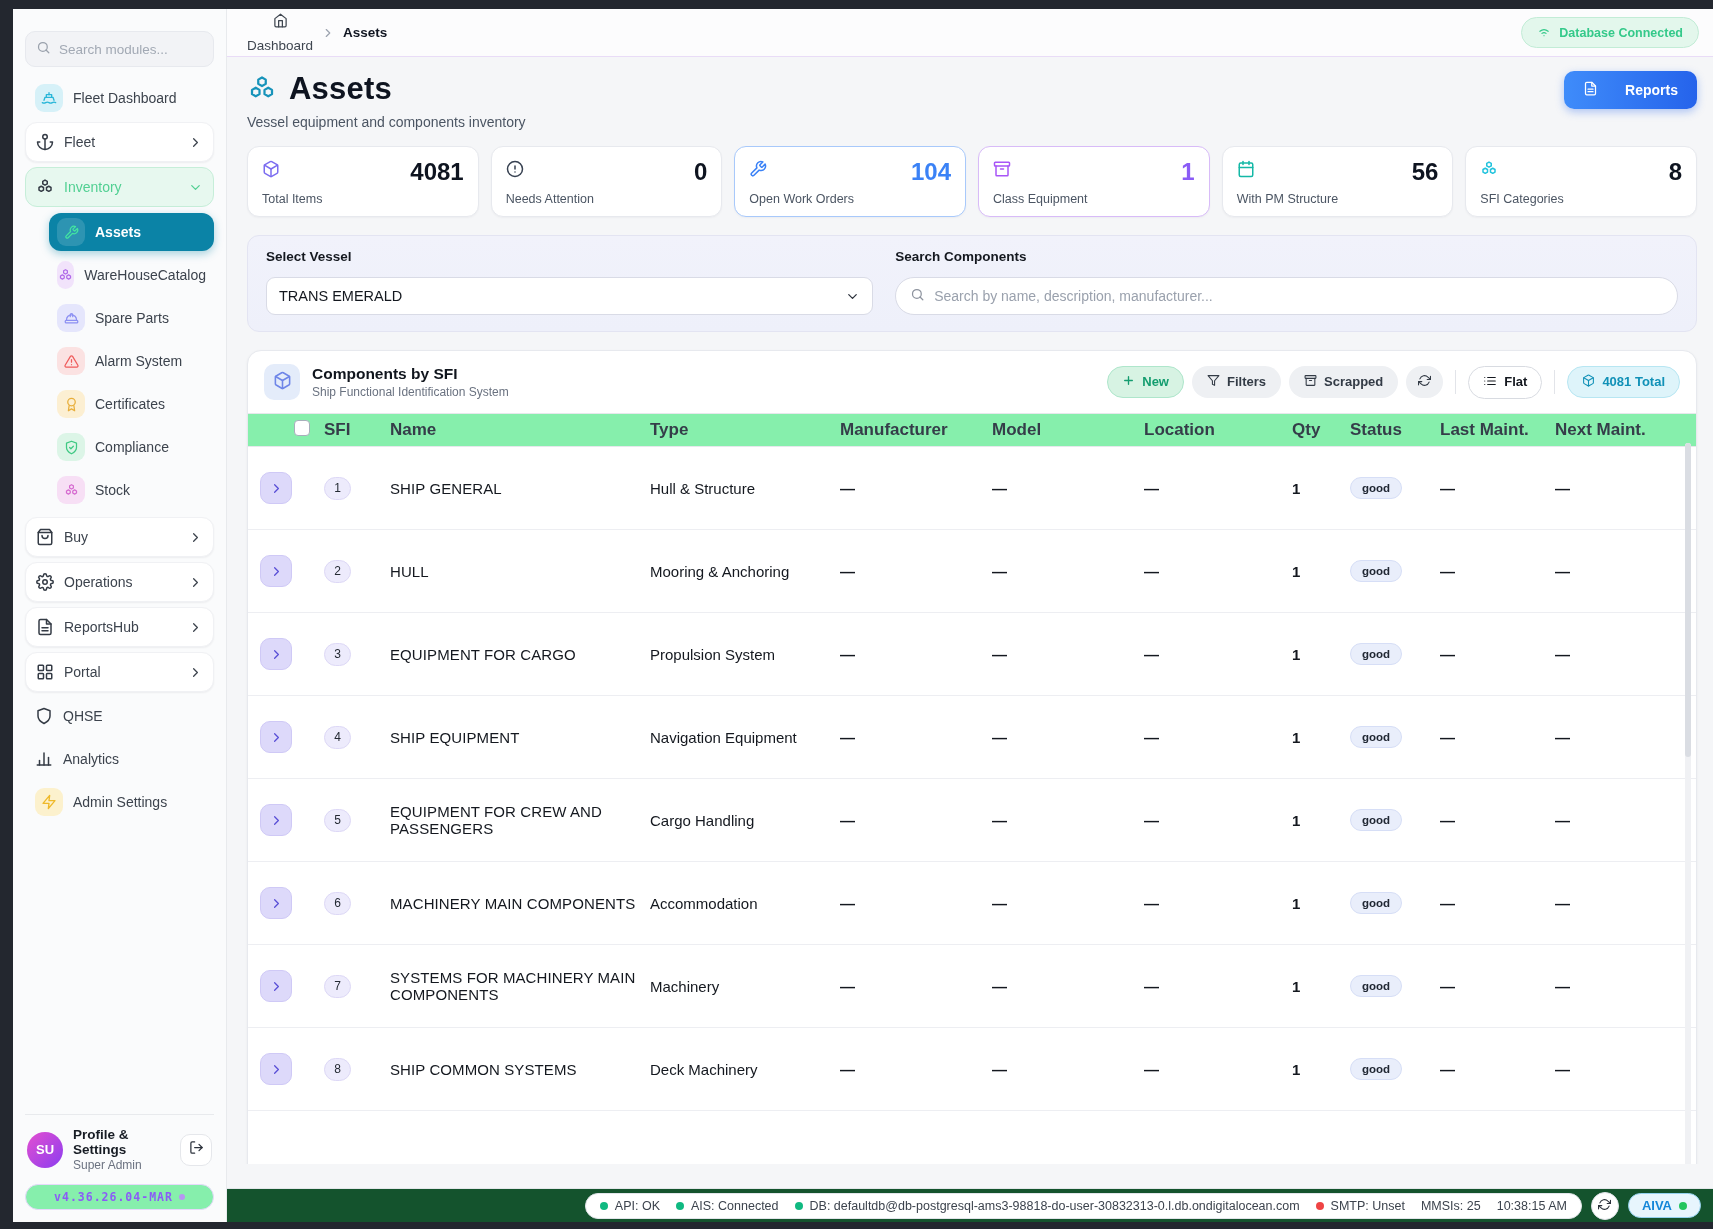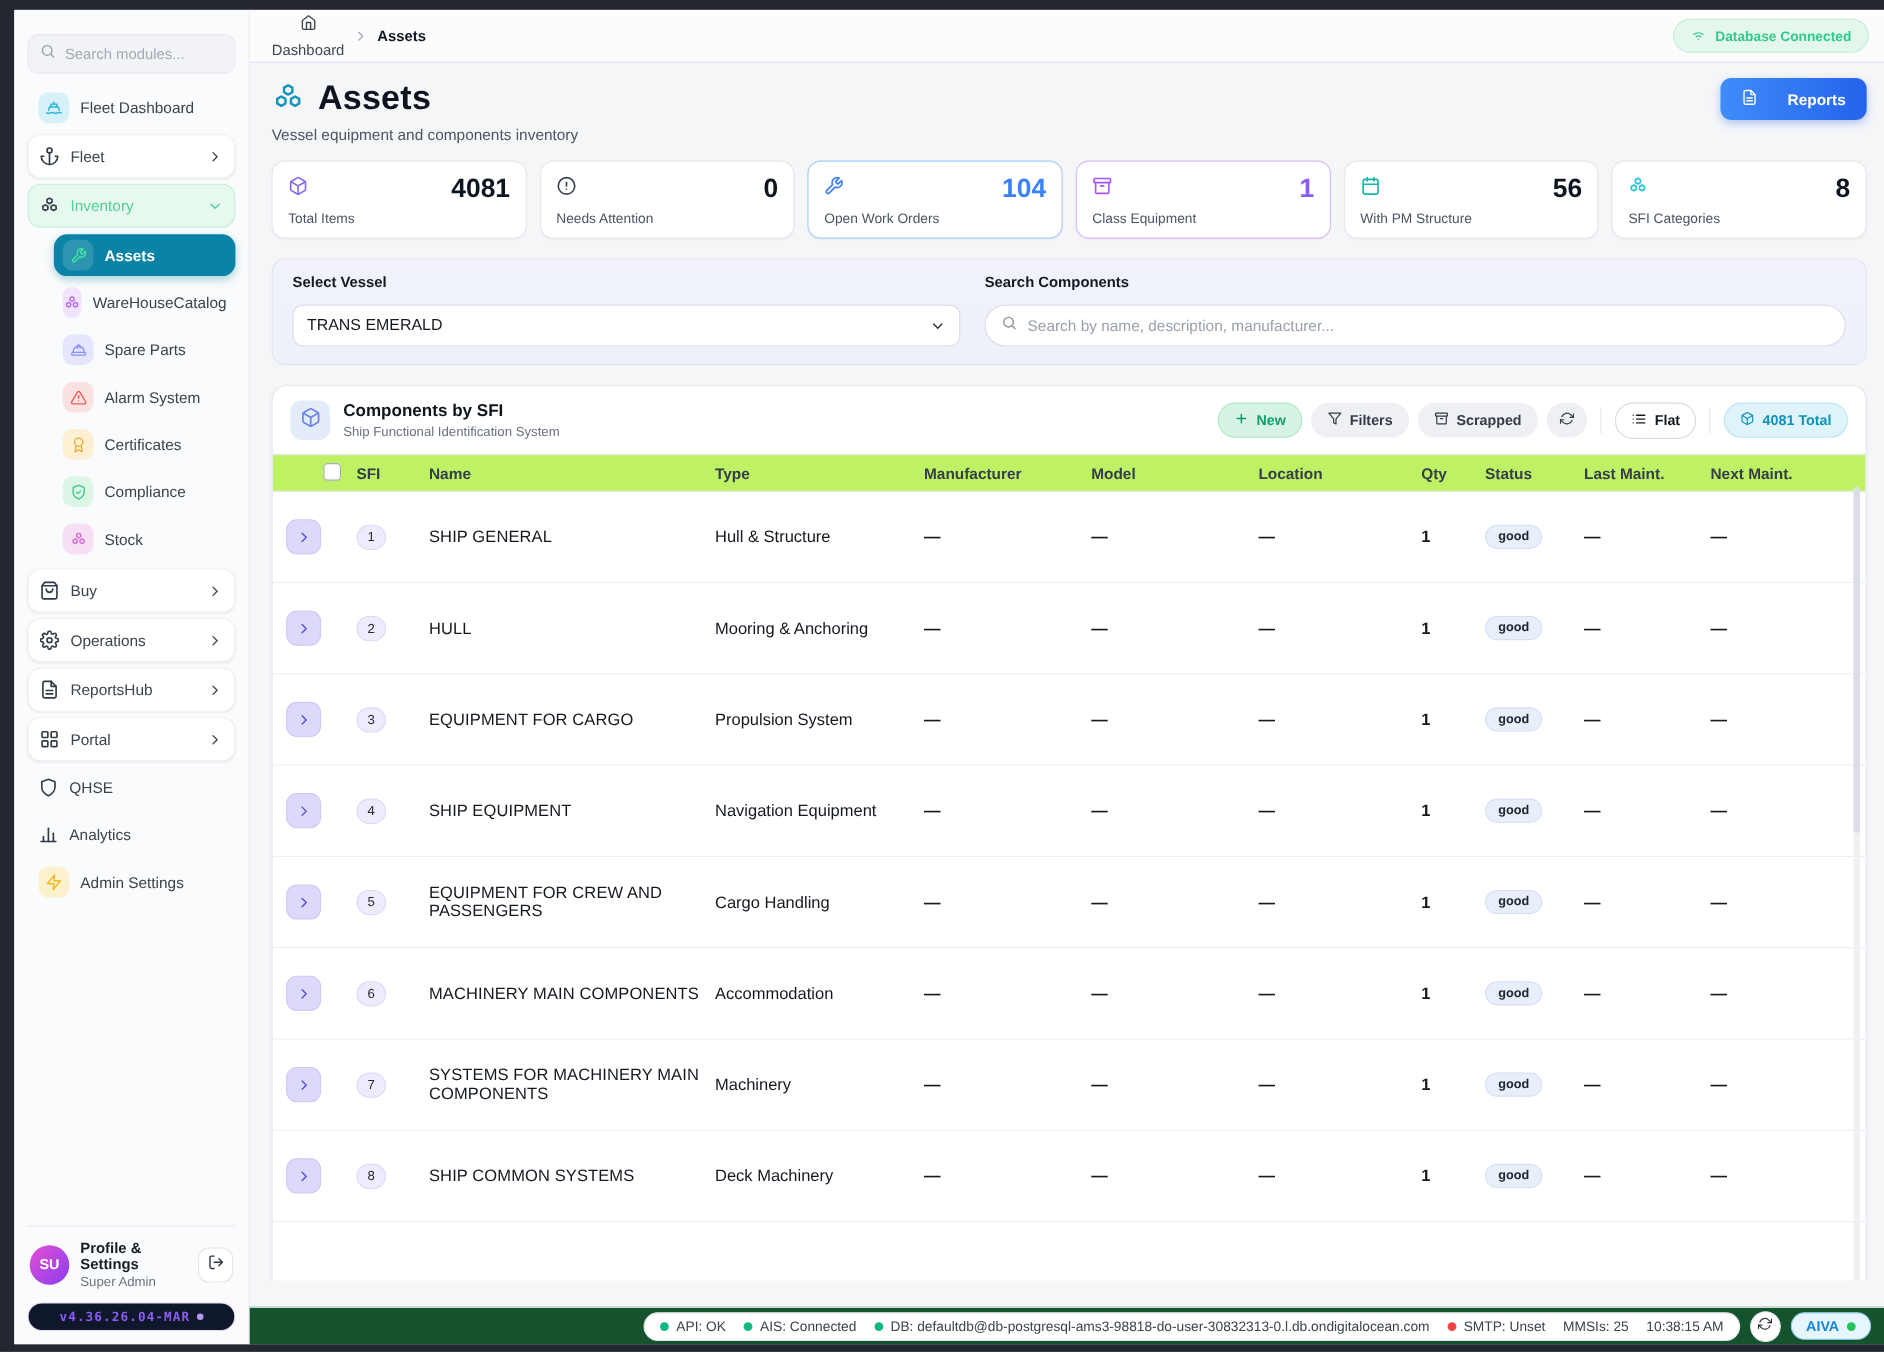--- a/index.html
+++ b/index.html
@@ -29,21 +29,21 @@
   .nav-child.active { background:#0b83a6; color:#fff; font-weight:700; box-shadow:0 3px 8px rgba(11,131,166,.35); }
   .nav-child.active .nav-ic.boxed { background:rgba(255,255,255,.14); color:#43e6a0; }
   .nav-label { white-space:nowrap; }
   .side-spacer { flex:1; }
   .profile-row { border-top:1px solid #e8eaed; padding:12px 2px 0; display:flex; align-items:center; gap:10px; }
   .avatar { width:36px; height:36px; border-radius:50%; background:linear-gradient(135deg,#e44fd0,#8b3df0); color:#fff; font-size:13px; font-weight:700; display:flex; align-items:center; justify-content:center; flex:0 0 auto; }
   .profile-texts { flex:1; min-width:0; }
   .profile-title { font-size:13.5px; font-weight:700; color:#171c24; }
   .profile-sub { font-size:12px; color:#6b7280; margin-top:1px; }
   .logout-btn { width:32px; height:32px; border-radius:10px; background:#fff; border:1px solid #e5e7eb; display:flex; align-items:center; justify-content:center; color:#2c323c; cursor:pointer; }
-  .version-pill { margin-top:12px; height:26px; border-radius:999px; background:#0f172a; border:1px solid #e6d9fb; color:#8b5cf6; font-family:"DejaVu Sans Mono", monospace; font-size:11.5px; font-weight:700; letter-spacing:1px; display:flex; align-items:center; justify-content:center; gap:6px; }
+  .version-pill { margin-top:12px; height:26px; border-radius:999px; background:#86efac; border:1px solid #e6d9fb; color:#8b5cf6; font-family:"DejaVu Sans Mono", monospace; font-size:11.5px; font-weight:700; letter-spacing:1px; display:flex; align-items:center; justify-content:center; gap:6px; }
   .version-pill .vdot { width:6px; height:6px; border-radius:50%; background:#b795f3; }
 
   
   .main { flex:1; display:flex; flex-direction:column; min-width:0; }
   .crumb-bar { height:48px; background:#fcfcfd; border-bottom:1px solid #e9dcf7; display:flex; align-items:center; padding:0 14px 0 20px; gap:8px; flex:0 0 auto; }
   .crumb-home { display:flex; align-items:center; gap:7px; color:#3f4650; font-size:13.5px; cursor:pointer;flex-direction:column; }
   .crumb-sep { color:#9ca3af; display:flex; }
   .crumb-current { font-size:13.5px; font-weight:700; color:#101521; }
   .crumb-spacer { flex:1; }
   .db-badge { display:flex; align-items:center; gap:8px; background:#e3f7ec; border:1px solid #c2ecd6; color:#34c98a; font-size:12.5px; font-weight:700; border-radius:999px; padding:6px 15px; }
@@ -81,21 +81,21 @@
   .toolbar { margin-left:auto; display:flex; align-items:center; gap:8px; }
   .pill { display:flex; align-items:flex-start; gap:7px; border-radius:999px; padding:7px 14px; font-size:13px; font-weight:600; cursor:pointer; border:1px solid transparent; }
   .pill.new { background:#d7f3e3; border-color:#aee6cb; color:#149d6f; }
   .pill.gray { background:#eef0f3; color:#333b46; }
   .pill.icon-only { padding:7px 11px; }
   .pill.flat { background:#fff; border-color:#d8dbe1; color:#14181f; }
   .pill.total { background:#def4fa; border-color:#b7e6f2; color:#1191b7; }
   .tb-div { width:1px; height:24px; background:#e2e4e9; margin:0 4px; }
 
   .tbl { --cols:46px 30px 66px 260px 190px 152px 152px 148px 58px 90px 115px minmax(100px,1fr); }
-  .thead-row { display:grid; grid-template-columns:var(--cols); align-items:center; background:#bef264; border-top:1px solid #e6e8ec; border-bottom:1px solid #e6e8ec; height:34px; font-size:14px; font-weight:700; color:#353d49; }
+  .thead-row { display:grid; grid-template-columns:var(--cols); align-items:center; background:#86efac; border-top:1px solid #e6e8ec; border-bottom:1px solid #e6e8ec; height:34px; font-size:17px; font-weight:700; color:#353d49; }
   .thead-row .cell { padding-right:8px; }
   .checkbox { width:16px; height:16px; border:1.5px solid #a8afbb; border-radius:4px; background:#fff; display:inline-block; cursor:pointer; }
   .trow { display:grid; grid-template-columns:var(--cols); align-items:center; border-bottom:1px solid #edeef2; min-height:83px; padding:10px 0; font-size:15px; color:#14181f; }
   .trow .cell { padding-right:10px; }
   .expand-btn { width:32px; height:32px; margin-left:12px; border-radius:10px; background:#ddd9fa; color:#584ed6; border:1px solid #cfc9f6; display:flex; align-items:center; justify-content:center; cursor:pointer; }
   .sfi-badge { display:inline-flex; align-items:center; justify-content:center; min-width:27px; height:23px; padding:0 8px; border-radius:999px; background:#edebfc; border:1px solid #ddd8f6; color:#242a33; font-size:12px; font-weight:500; }
   .c-name { font-weight:500; letter-spacing:.1px; }
   .c-qty { font-weight:600; }
   .status-pill { display:inline-flex; align-items:center; border-radius:999px; background:#e9eefb; border:1px solid #d6def6; color:#202733; font-size:11.5px; font-weight:600; padding:4px 11px; }
   .dash { font-weight:600; }

